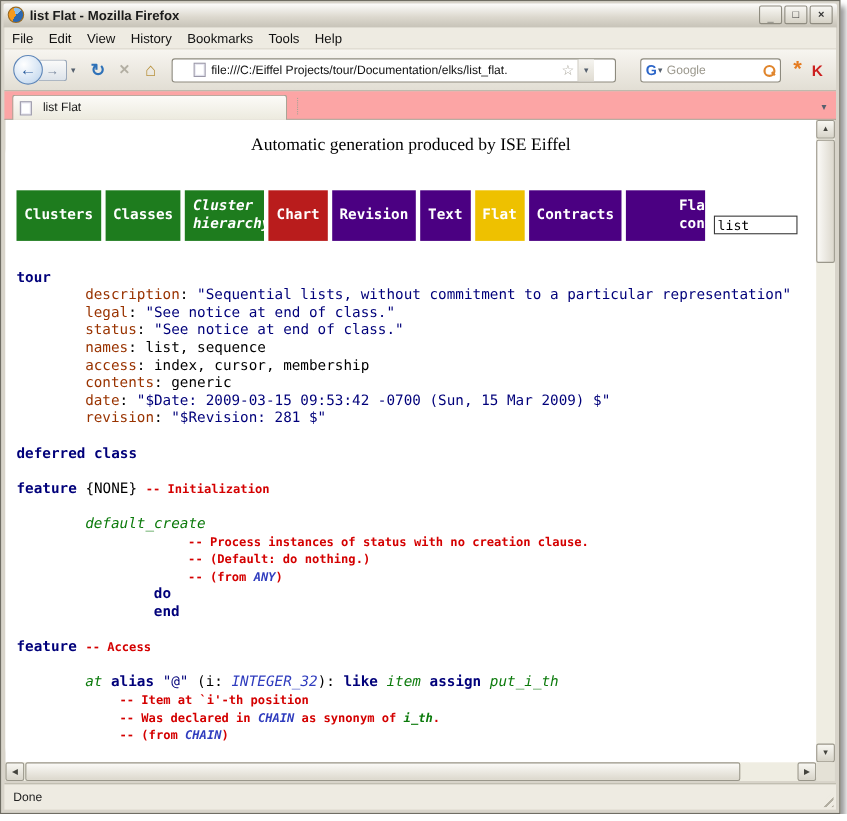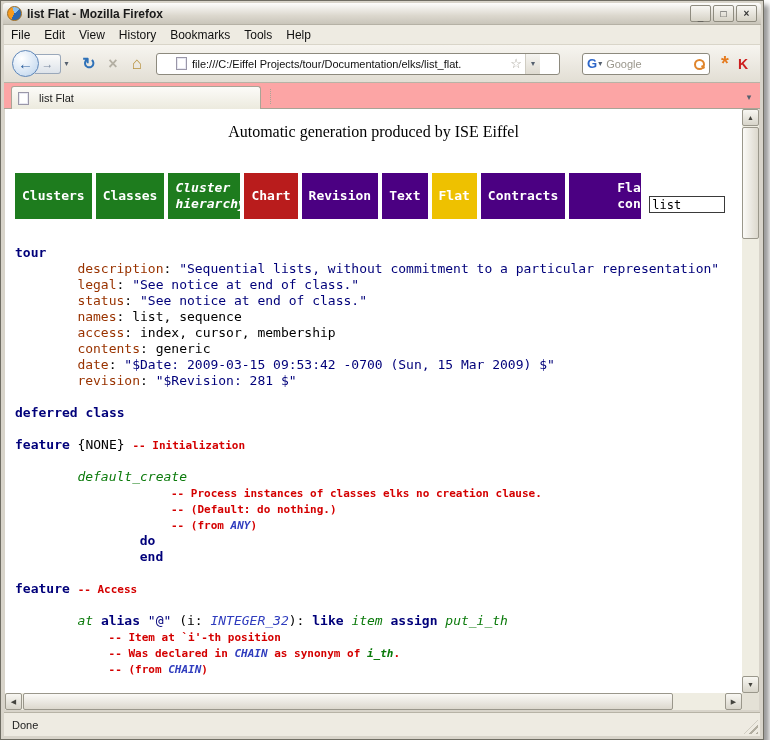--- a/index.html
+++ b/index.html
@@ -227,21 +227,21 @@
           <div class="code-line"><span style="display: inline-block; width: 62.4px;"></span><span class="seg-tag">access</span><span class="seg-pl">: index, cursor, membership</span></div>
           <div class="code-line"><span style="display: inline-block; width: 62.4px;"></span><span class="seg-tag">contents</span><span class="seg-pl">: generic</span></div>
           <div class="code-line"><span style="display: inline-block; width: 62.4px;"></span><span class="seg-tag">date</span><span class="seg-pl">: </span><span class="seg-str">"$Date: 2009-03-15 09:53:42 -0700 (Sun, 15 Mar 2009) $"</span></div>
           <div class="code-line"><span style="display: inline-block; width: 62.4px;"></span><span class="seg-tag">revision</span><span class="seg-pl">: </span><span class="seg-str">"$Revision: 281 $"</span></div>
           <div class="code-line"><span style="display: inline-block; width: 0px;"></span></div>
           <div class="code-line"><span style="display: inline-block; width: 0px;"></span><span class="seg-kw">deferred class</span></div>
           <div class="code-line"><span style="display: inline-block; width: 0px;"></span></div>
           <div class="code-line"><span style="display: inline-block; width: 0px;"></span><span class="seg-kw">feature</span><span class="seg-pl"> {NONE} </span><span class="seg-cmt">-- Initialization</span></div>
           <div class="code-line"><span style="display: inline-block; width: 0px;"></span></div>
           <div class="code-line"><span style="display: inline-block; width: 62.4px;"></span><span class="seg-feat">default_create</span></div>
-          <div class="code-line"><span style="display: inline-block; width: 156px;"></span><span class="seg-cmt">-- Process instances of classes elks no creation clause.</span></div>
+          <div class="code-line"><span style="display: inline-block; width: 156px;"></span><span class="seg-cmt">-- Process instances of status with no creation clause.</span></div>
           <div class="code-line"><span style="display: inline-block; width: 156px;"></span><span class="seg-cmt">-- (Default: do nothing.)</span></div>
           <div class="code-line"><span style="display: inline-block; width: 156px;"></span><span class="seg-cmt">-- (from </span><span class="seg-ccls">ANY</span><span class="seg-cmt">)</span></div>
           <div class="code-line"><span style="display: inline-block; width: 124.8px;"></span><span class="seg-kw">do</span></div>
           <div class="code-line"><span style="display: inline-block; width: 124.8px;"></span><span class="seg-kw">end</span></div>
           <div class="code-line"><span style="display: inline-block; width: 0px;"></span></div>
           <div class="code-line"><span style="display: inline-block; width: 0px;"></span><span class="seg-kw">feature</span><span class="seg-pl"> </span><span class="seg-cmt">-- Access</span></div>
           <div class="code-line"><span style="display: inline-block; width: 0px;"></span></div>
           <div class="code-line"><span style="display: inline-block; width: 62.4px;"></span><span class="seg-feat">at</span><span class="seg-pl"> </span><span class="seg-kw">alias</span><span class="seg-pl"> </span><span class="seg-str">"@"</span><span class="seg-pl"> (i: </span><span class="seg-cls">INTEGER_32</span><span class="seg-pl">): </span><span class="seg-kw">like</span><span class="seg-pl"> </span><span class="seg-feat">item</span><span class="seg-pl"> </span><span class="seg-kw">assign</span><span class="seg-pl"> </span><span class="seg-feat">put_i_th</span></div>
           <div class="code-line"><span style="display: inline-block; width: 93.6px;"></span><span class="seg-cmt">-- Item at `i'-th position</span></div>
           <div class="code-line"><span style="display: inline-block; width: 93.6px;"></span><span class="seg-cmt">-- Was declared in </span><span class="seg-ccls">CHAIN</span><span class="seg-cmt"> as synonym of </span><span class="seg-cfeat">i_th</span><span class="seg-cmt">.</span></div>

